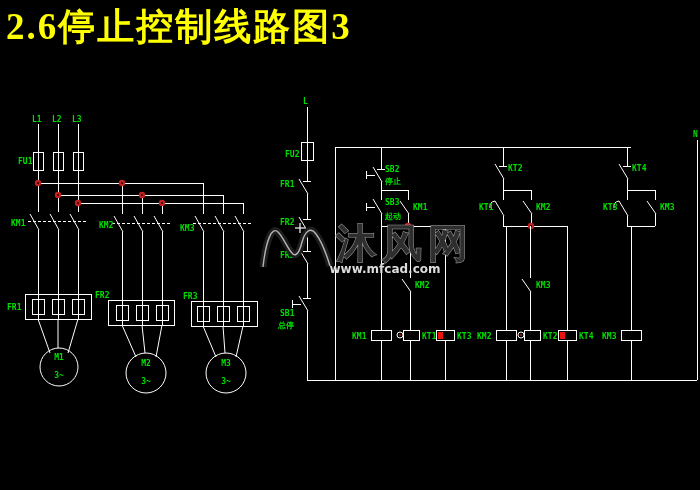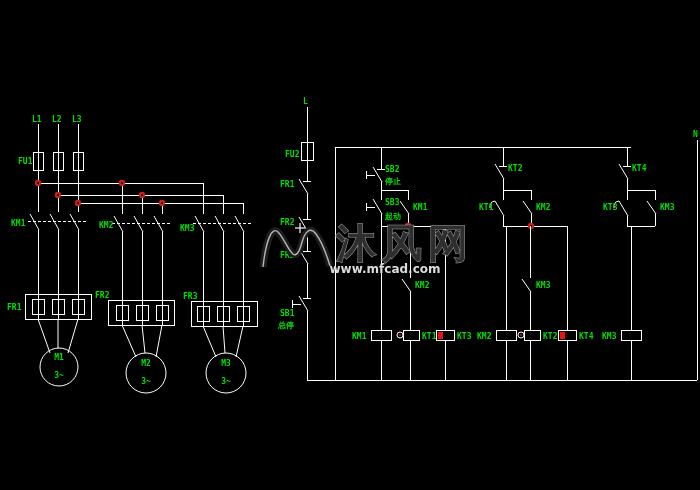--- a/index.html
+++ b/index.html
@@ -19,20 +19,21 @@
   .coil{stroke:#ffffff;stroke-width:1;fill:none;shape-rendering:crispEdges;}
   .redcell{fill:#ee1111;stroke:none;shape-rendering:crispEdges;}
   .wm-brand{font:bold 40px "DejaVu Sans",sans-serif;fill:#2e2e2e;stroke:#9f9f9f;
             stroke-width:1px;letter-spacing:6px;paint-order:stroke;}
   .wm-url{font:bold 12px "DejaVu Sans",sans-serif;fill:#dcdcdc;}
 </style>
 </head>
 <body>
 
 <div class="stage">
+  <div class="title">2.6停止控制线路图3</div>
 
   <svg width="700" height="490" viewBox="0 0 700 490">
 
     <g>
 
       <text class="lbl" x="32" y="122">L1</text>
       <text class="lbl" x="52" y="122">L2</text>
       <text class="lbl" x="72" y="122">L3</text>
 
       <line class="w" x1="38" y1="124" x2="38" y2="212"></line>

